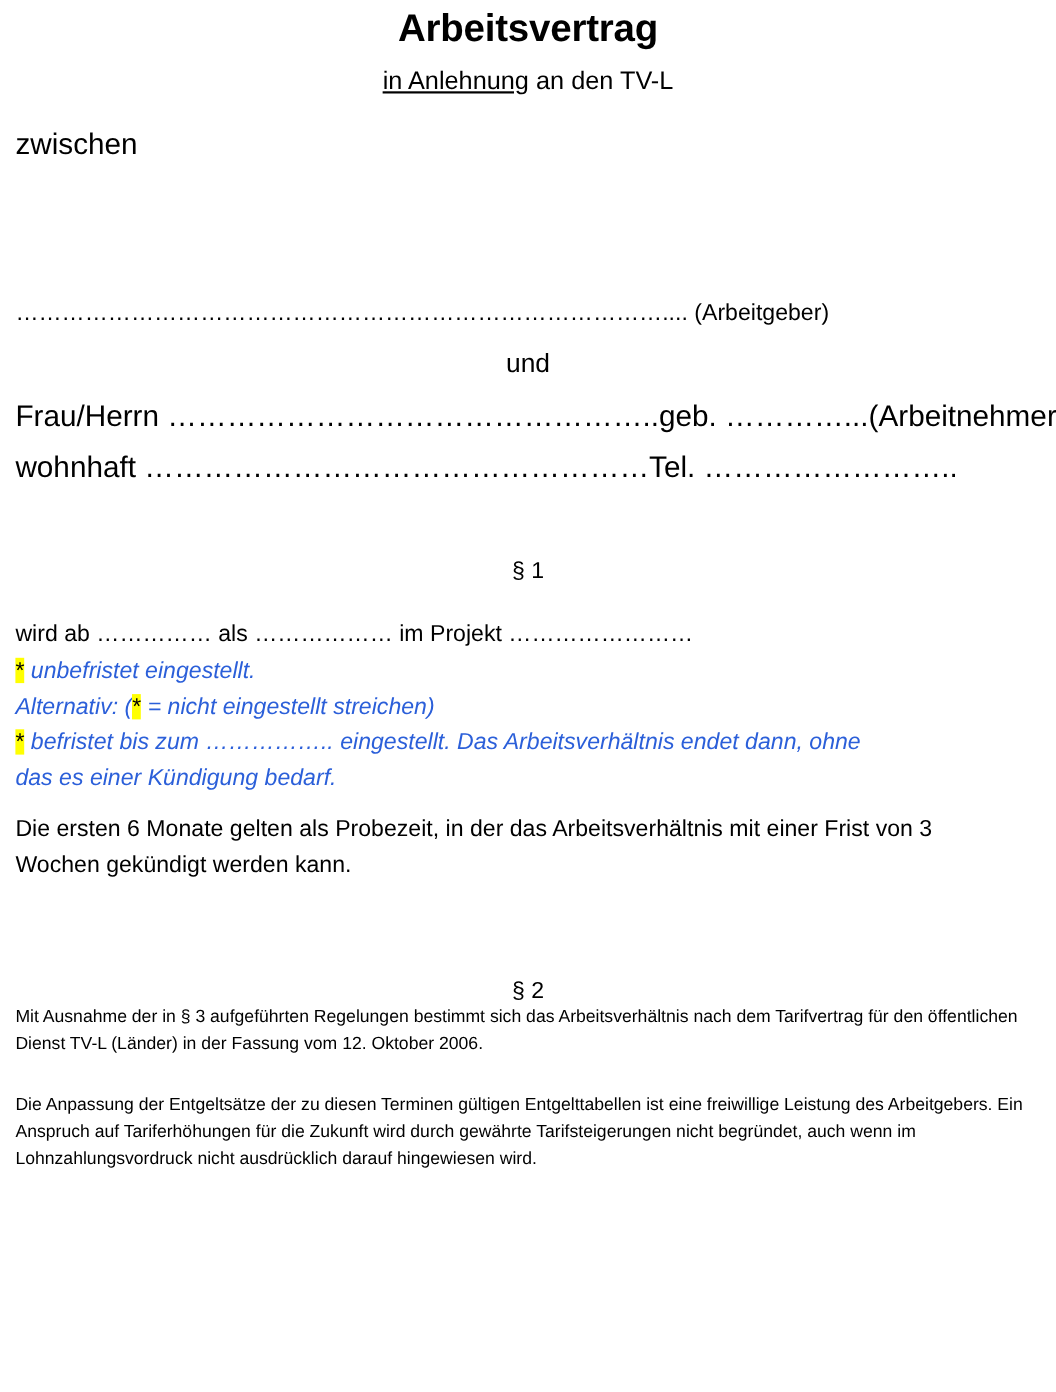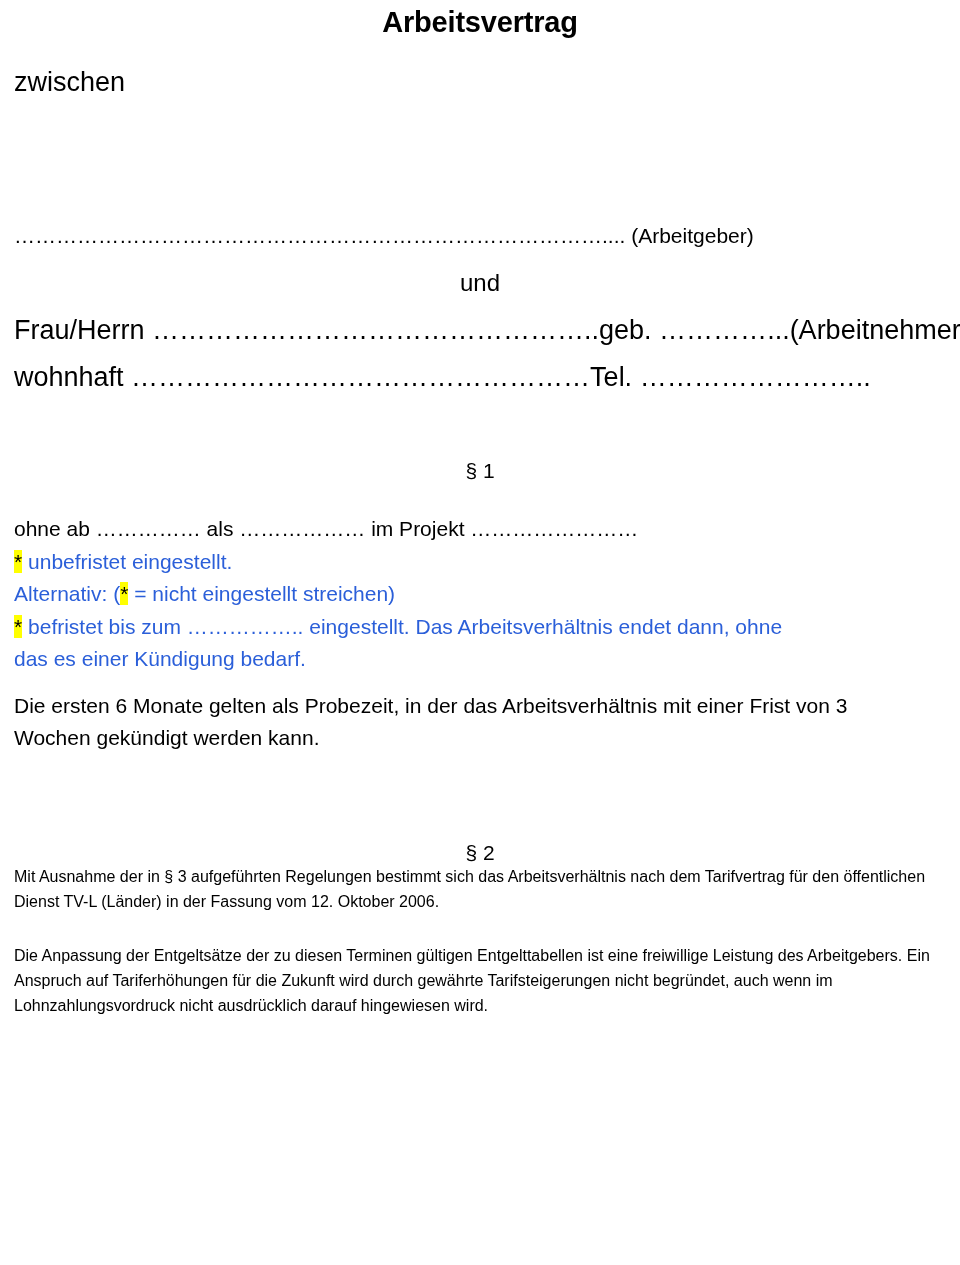--- a/index.html
+++ b/index.html
@@ -16,21 +16,21 @@
   }
   .page {
     position: relative;
     width: 960px;
     height: 1265px;
     box-sizing: border-box;
     padding: 0 14px;
   }
   .title {
     text-align: center;
-    font-size: 29px;
+    font-size: 35px;
     font-weight: bold;
     letter-spacing: -0.2px;
     margin: 6px 0 0 0;
     line-height: 1.15;
   }
   .subtitle {
     text-align: center;
     font-size: 23px;
     margin-top: 14px;
     line-height: 1.2;
@@ -69,20 +69,21 @@
     text-align: center;
     font-size: 21px;
     margin-top: 62px;
   }
   .body-line {
     font-size: 21px;
     line-height: 1.55;
   }
   .blue {
     color: #2b5fd9;
+    font-style: italic;
   }
   .italic {
   }
   .hl {
     background: #ffff00;
   }
   .mt-14 { margin-top: 14px; }
   .mt-8 { margin-top: 8px; }
   .mt-30 { margin-top: 30px; }
   .sec2-mark {
@@ -98,20 +99,23 @@
     margin-top: 30px;
   }
 </style>
 </head>
 <body>
 
 <div class="page">
 
   <h1 class="title">Arbeitsvertrag</h1>
 
+  <div class="subtitle">
+    <span class="ul">in Anlehnung</span><span> an den TV-L</span>
+  </div>
 
   <div class="zwischen">zwischen</div>
 
   <div class="gap-big"></div>
 
   <div class="dotline-row">
     <span class="dots">…………………………………………………………………………....</span><span> (Arbeitgeber)</span>
   </div>
 
   <div class="center-word">und</div>
@@ -120,21 +124,21 @@
     <span>Frau/Herrn</span><span class="dots"> …………………………………………</span><span>..geb.</span><span class="dots"> …………</span><span>...(Arbeitnehmer)</span>
   </div>
 
   <div class="row-party mt-8">
     <span>wohnhaft</span><span class="dots"> ……………………………………………</span><span>Tel.</span><span class="dots"> ……………………..</span>
   </div>
 
   <div class="paragraph-mark">§ 1</div>
 
   <div class="body-line mt-30">
-    <span>ohne ab</span><span class="dots"> ……………</span><span> als</span><span class="dots"> ………………</span><span> im Projekt</span><span class="dots"> ……………………</span>
+    <span>wird ab</span><span class="dots"> ……………</span><span> als</span><span class="dots"> ………………</span><span> im Projekt</span><span class="dots"> ……………………</span>
   </div>
 
   <div class="body-line">
     <span class="hl">*</span><span class="blue"> unbefristet eingestellt.</span>
   </div>
 
   <div class="body-line">
     <span class="blue italic">Alternativ: (</span><span class="hl italic">*</span><span class="blue italic"> = nicht eingestellt streichen)</span>
   </div>
 

